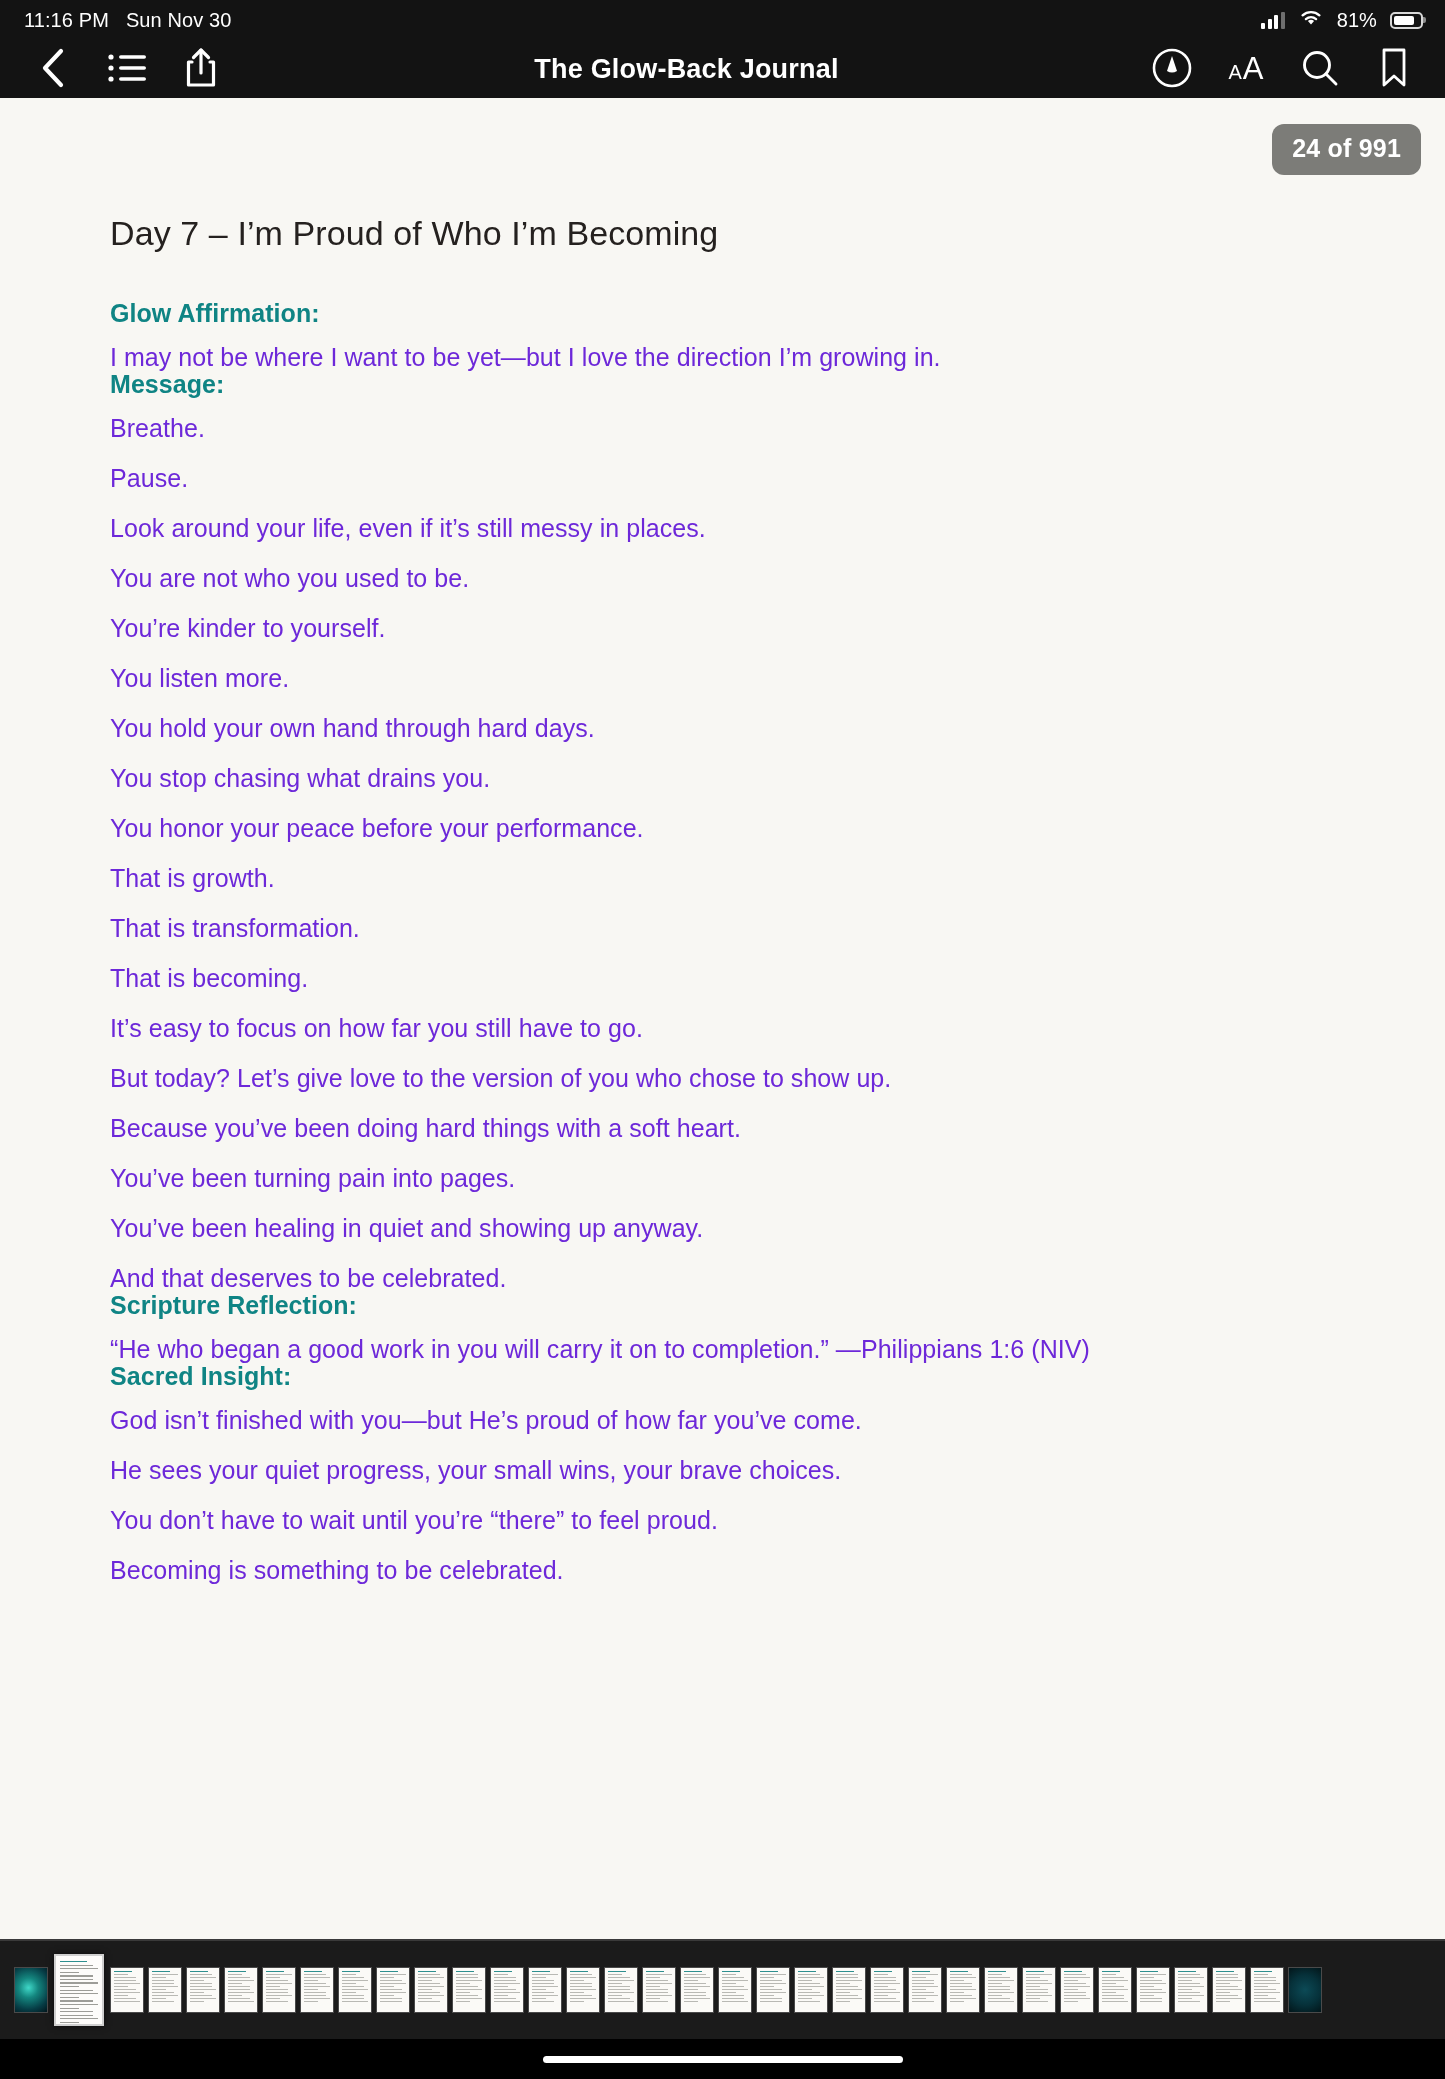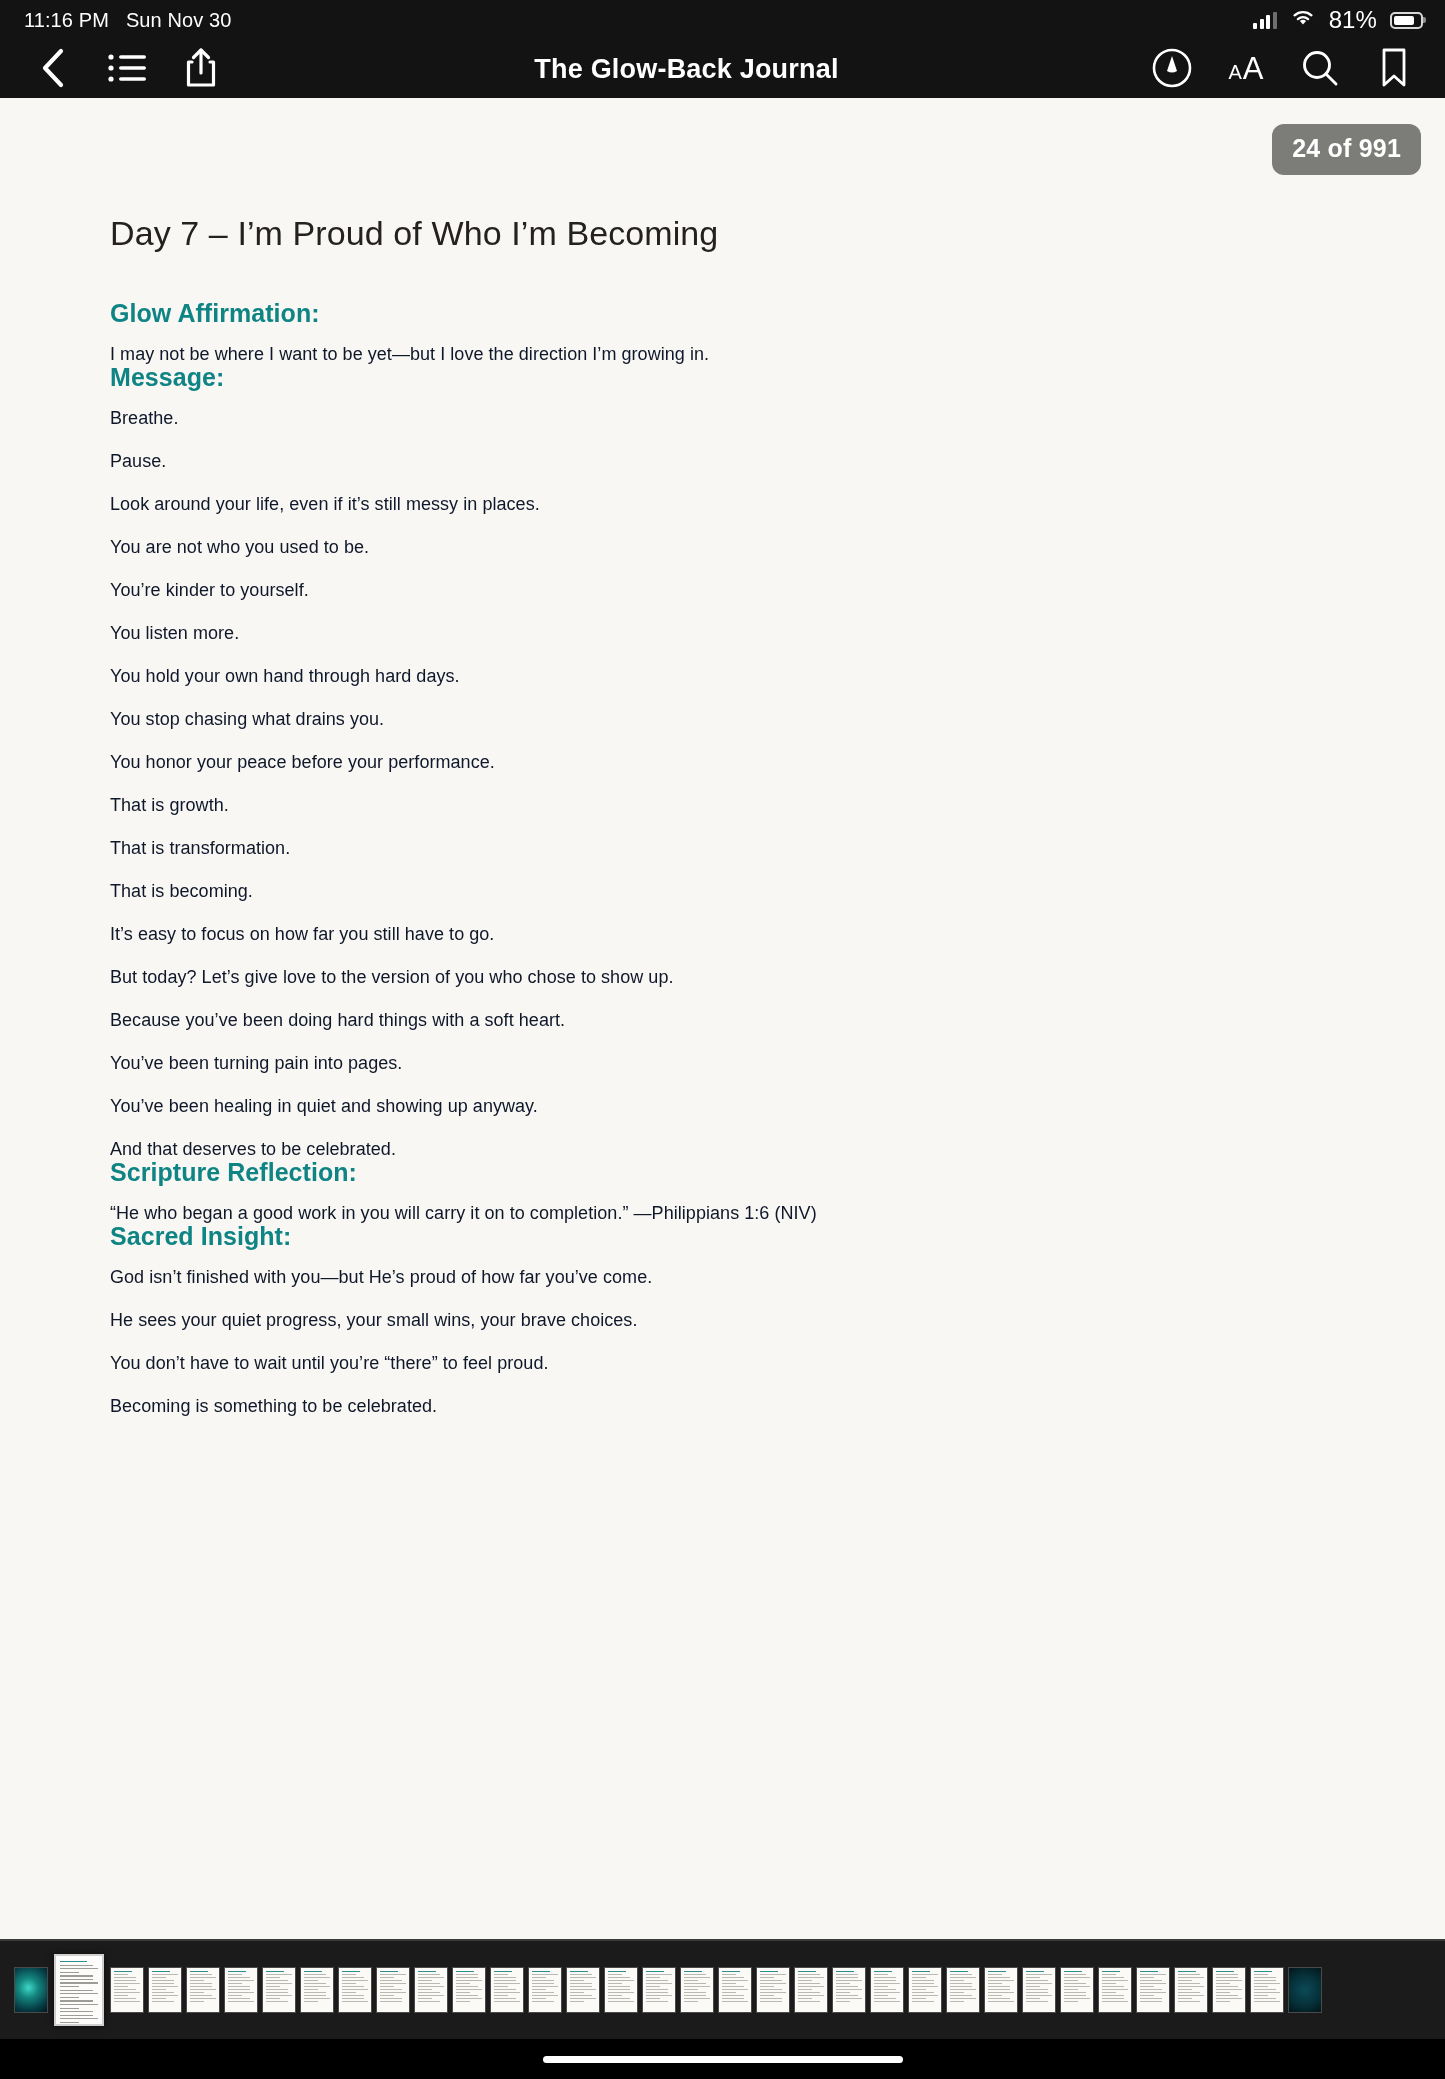--- a/index.html
+++ b/index.html
@@ -39,21 +39,21 @@
   .status-spacer { flex: 1; }
   .status-right { display: flex; align-items: center; gap: 13px; }
 
   .signal-bars { display: flex; align-items: flex-end; gap: 2.5px; height: 17px; }
   .signal-bars i { width: 4px; background: #fff; border-radius: 1px; display: block; }
   .signal-bars i:nth-child(1) { height: 6px; }
   .signal-bars i:nth-child(2) { height: 10px; }
   .signal-bars i:nth-child(3) { height: 14px; }
   .signal-bars i:nth-child(4) { height: 17px; background: #6e6e6e; }
 
-  .battery-pct { font-size: 24px; font-weight: 400; }
+  .battery-pct { font-size: 20px; font-weight: 400; }
   .battery {
     width: 33px; height: 17px;
     border: 2px solid #d8d8d8;
     border-radius: 5px;
     position: relative;
     padding: 2px;
   }
   .battery::after {
     content: "";
     position: absolute;
@@ -132,23 +132,23 @@
 
   .sec-head {
     font-size: 25px;
     font-weight: 700;
     color: #0f8484;
     margin-bottom: 17px;
     letter-spacing: 0.05px;
   }
 
   .para {
-    font-size: 18px;
+    font-size: 25px;
     line-height: 1.0;
-    color: #0f172a;
+    color: #6d28d9;
     margin-bottom: 25px;
     letter-spacing: 0.05px;
     margin-top: 14px;
   }
   .para:last-child { margin-bottom: 0; }
   .block { margin-bottom: 0; }
 
   
   .thumb-bar {
     flex: 0 0 100px;

